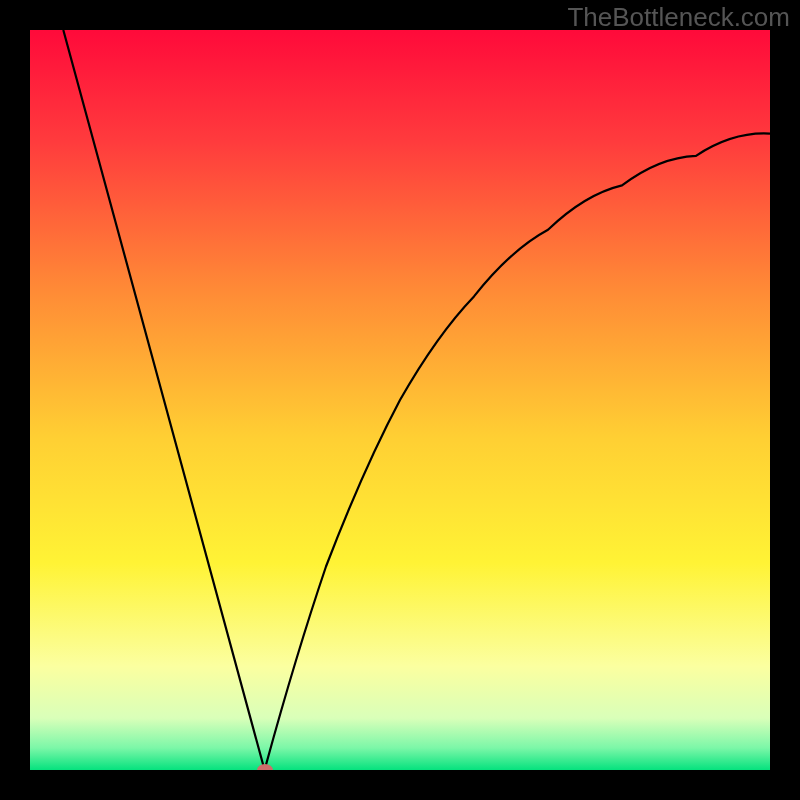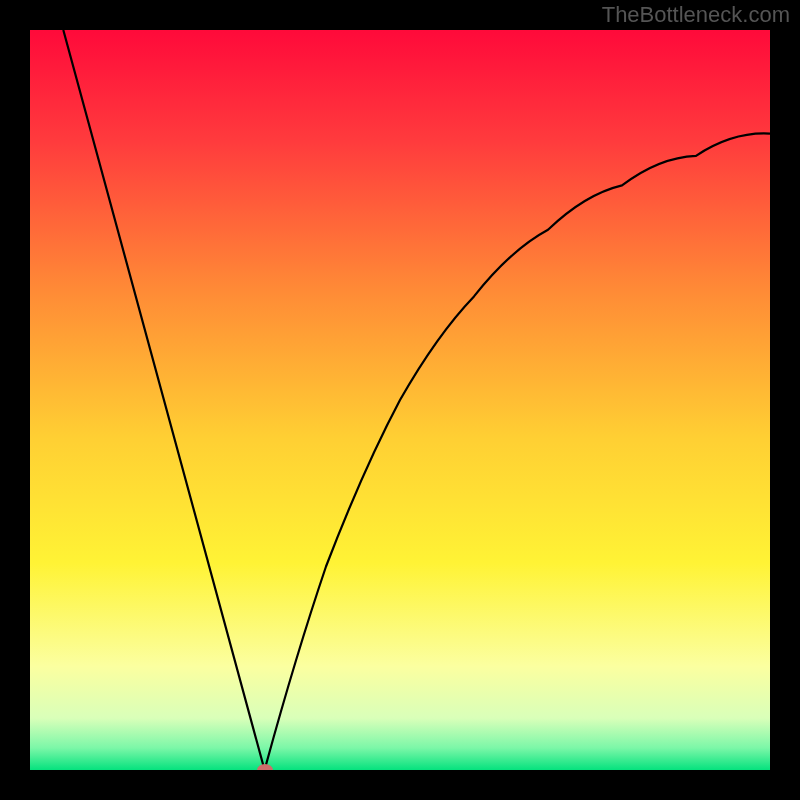--- a/index.html
+++ b/index.html
@@ -15,21 +15,21 @@
     position: relative;
     width: 800px;
     height: 800px;
     background: #000;
   }
   .watermark {
     position: absolute;
     top: 2px;
     right: 10px;
     color: #555;
-    font-size: 22px;
+    font-size: 26px;
     font-weight: 500;
     z-index: 4;
     user-select: none;
   }
   .plot-area {
     position: absolute;
     left: 30px;
     top: 30px;
     width: 740px;
     height: 740px;

